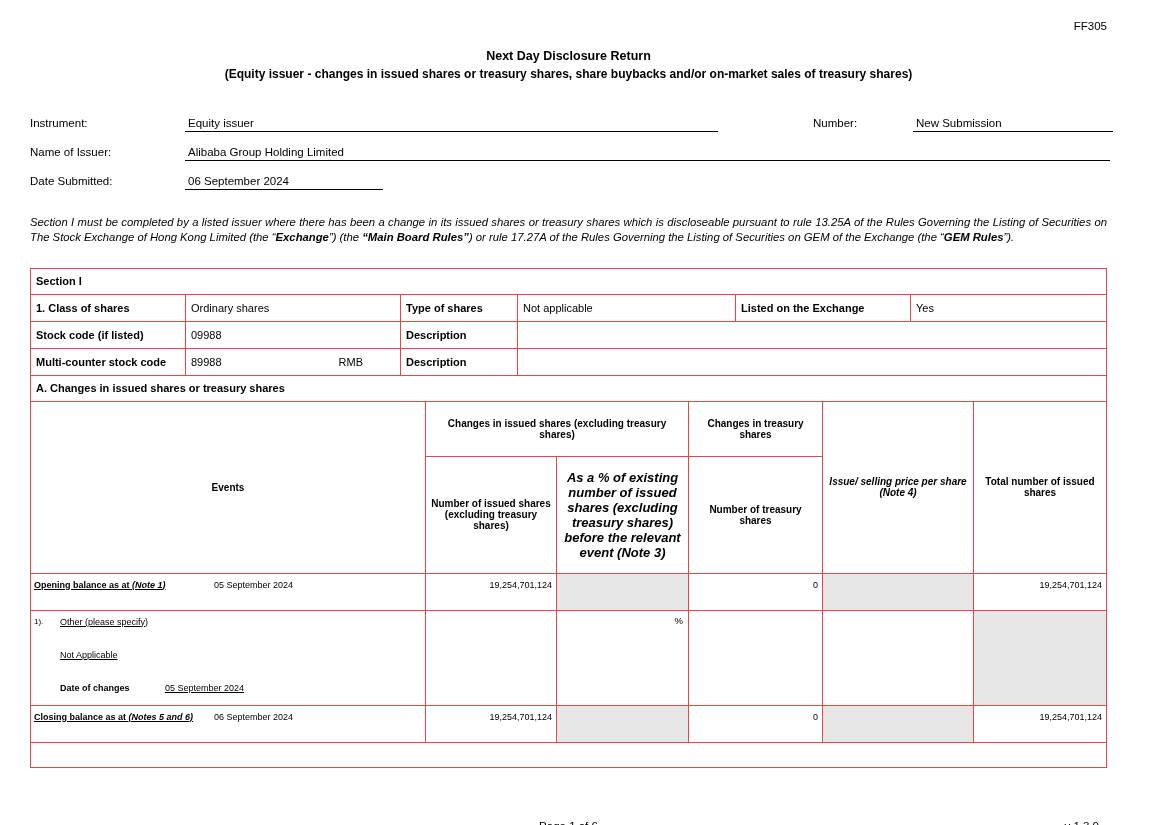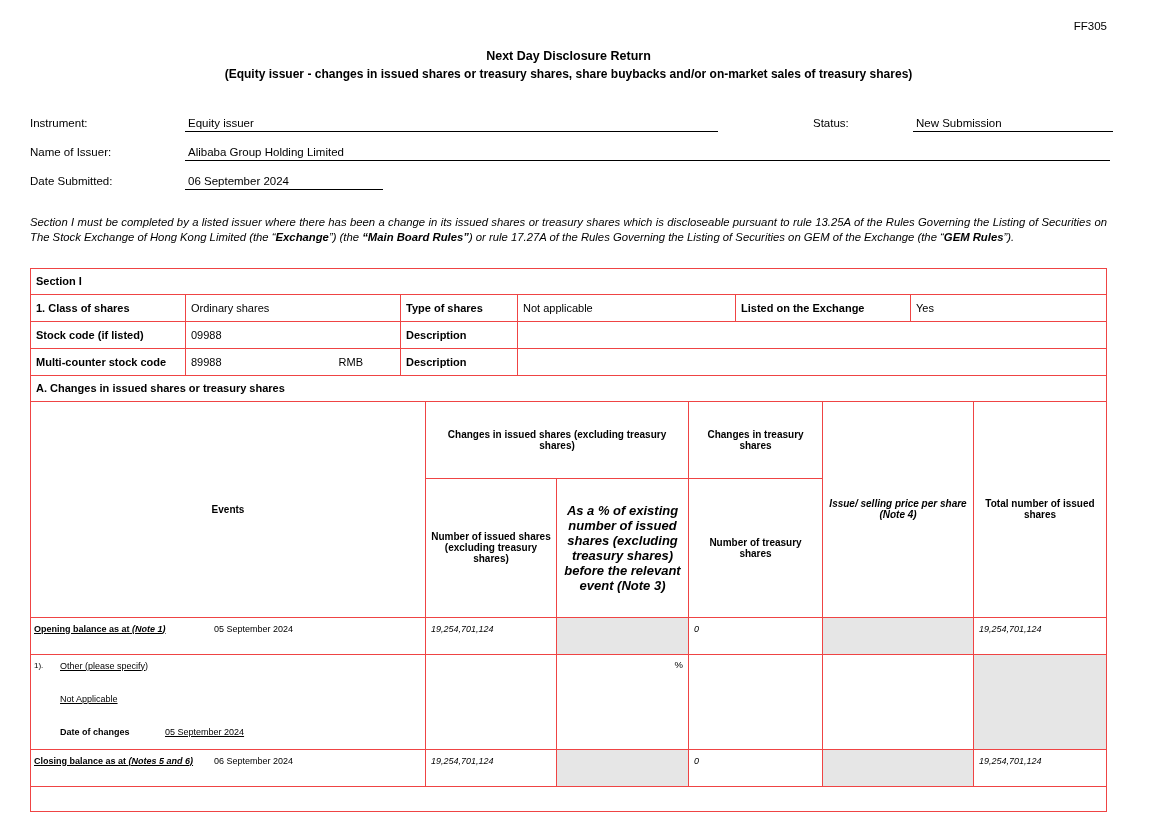--- a/index.html
+++ b/index.html
@@ -27,27 +27,27 @@
   .b { font-weight: bold; }
   .i { font-style: italic; }
 
   table { border-collapse: collapse; table-layout: fixed; width: 1077px; margin-top: -1px; }
   table.first { margin-top: 22px; }
   td { border: 1px solid #ef4444; padding: 2px 5px; font-size: 11px; vertical-align: middle; overflow: hidden; }
   .sec-hdr td { font-weight: bold; height: 21px; font-size: 11px; }
   .info td { height: 22px; }
   .cell-flex { display: flex; justify-content: space-between; padding-right: 32px; gap: 28px; }
 
-  .hc { font-weight: bold; font-size: 10px; text-align: center; padding: 18px 4px; }
+  .hc { font-weight: bold; font-size: 10px; text-align: center; padding: 7px 4px; }
   .hc-small { font-size: 13px; }
   .grp-row td { height: 40px; }
   .sub-row td { height: 102px; }
 
   .shaded { background: #e6e6e6; }
-  .num { font-size: 9px; text-align: left; vertical-align: top; padding-top: 6px; padding-right: 4px; font-style: italic; }
+  .num { font-size: 9px; text-align: right; vertical-align: top; padding-top: 6px; padding-right: 4px; }
   .bal-row td { height: 28px; }
   .ev-cell { vertical-align: top; position: relative; font-size: 9px; font-weight: normal; padding: 6px 3px 2px 3px; text-decoration: underline; }
   .ev-date { position: absolute; left: 183px; top: 6px; font-weight: normal; font-style: normal; }
 
   .other-cell { height: 86px; }
   .other-inner { height: 76px; display: flex; flex-direction: column; justify-content: space-between; }
   .ev-idx { display: inline-block; width: 26px; font-size: 8px; vertical-align: top; }
   .indent { margin-left: 26px; }
   .date-lbl { display: inline-block; width: 105px; }
   .pct-cell { vertical-align: top; text-align: right; font-size: 9.5px; padding: 4px 5px; }
@@ -65,21 +65,21 @@
   <div class="form-code">FF305</div>
 
   <div class="doc-title">Next Day Disclosure Return</div>
   <div class="doc-subtitle">(Equity issuer - changes in issued shares or treasury shares, share buybacks and/or on-market sales of treasury shares)</div>
 
   <div class="hdr-rows">
     <div class="hdr-row">
       <div class="lbl lbl-w">Instrument:</div>
       <div class="val" style="width:530px">Equity issuer</div>
       <div class="sp" style="width:95px"></div>
-      <div class="lbl" style="width:100px">Status:</div>
+      <div class="lbl" style="width:100px">Number:</div>
       <div class="val" style="width:197px">New Submission</div>
     </div>
     <div class="hdr-row">
       <div class="lbl lbl-w">Name of Issuer:</div>
       <div class="val" style="width:922px">Alibaba Group Holding Limited</div>
     </div>
     <div class="hdr-row">
       <div class="lbl lbl-w">Date Submitted:</div>
       <div class="val" style="width:195px">06 September 2024</div>
     </div>

